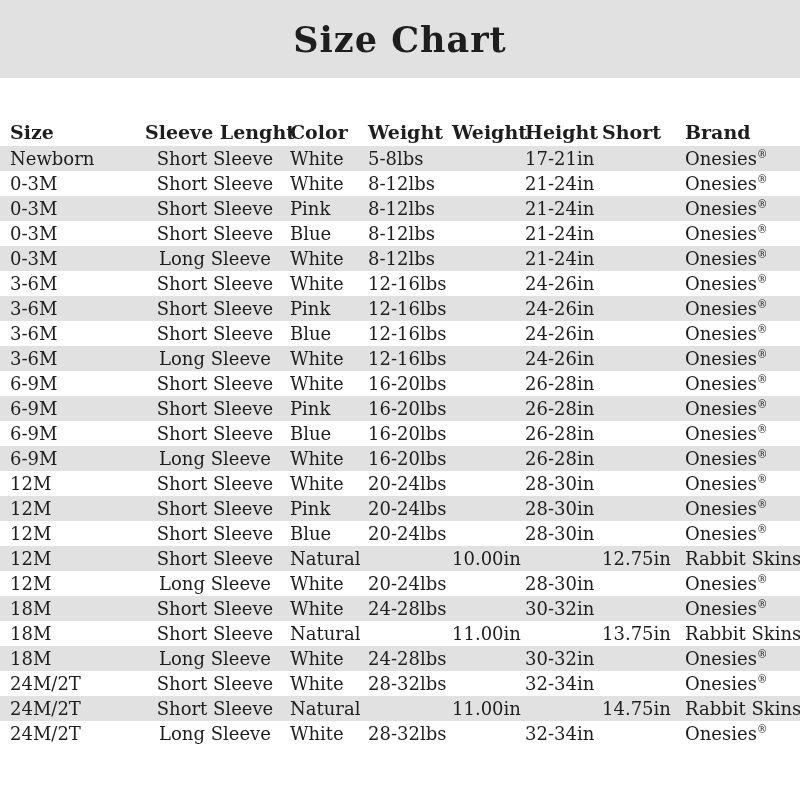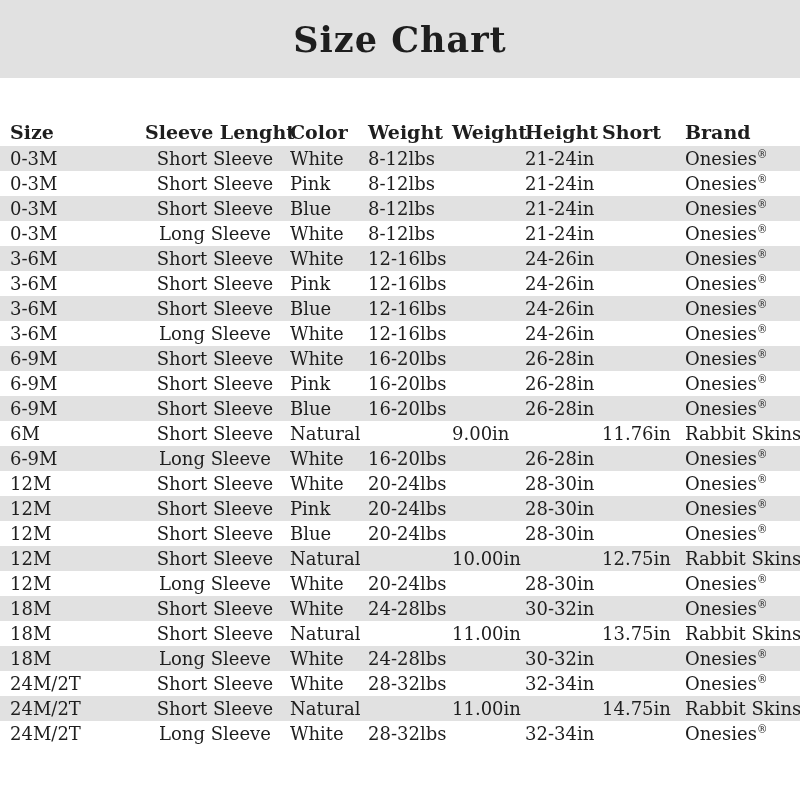--- a/index.html
+++ b/index.html
@@ -88,20 +88,30 @@
         <th class="h2">Color</th>
         <th class="h3">Weight</th>
         <th class="h4">Weight</th>
         <th class="h5">Height</th>
         <th class="h6">Short</th>
         <th class="h7">Brand</th>
       </tr>
     </thead>
     <tbody>
         <tr>
+          <td class="c0">Newborn</td>
+          <td class="c1">Short Sleeve</td>
+          <td class="c2">White</td>
+          <td class="c3">5-8lbs</td>
+          <td class="c4"></td>
+          <td class="c5">17-21in</td>
+          <td class="c6"></td>
+          <td class="c7">Onesies<sup>®</sup></td>
+        </tr>
+        <tr>
           <td class="c0">0-3M</td>
           <td class="c1">Short Sleeve</td>
           <td class="c2">White</td>
           <td class="c3">8-12lbs</td>
           <td class="c4"></td>
           <td class="c5">21-24in</td>
           <td class="c6"></td>
           <td class="c7">Onesies<sup>®</sup></td>
         </tr>
         <tr>
@@ -196,30 +206,20 @@
         </tr>
         <tr>
           <td class="c0">6-9M</td>
           <td class="c1">Short Sleeve</td>
           <td class="c2">Blue</td>
           <td class="c3">16-20lbs</td>
           <td class="c4"></td>
           <td class="c5">26-28in</td>
           <td class="c6"></td>
           <td class="c7">Onesies<sup>®</sup></td>
-        </tr>
-        <tr>
-          <td class="c0">6M</td>
-          <td class="c1">Short Sleeve</td>
-          <td class="c2">Natural</td>
-          <td class="c3"></td>
-          <td class="c4">9.00in</td>
-          <td class="c5"></td>
-          <td class="c6">11.76in</td>
-          <td class="c7">Rabbit Skins</td>
         </tr>
         <tr>
           <td class="c0">6-9M</td>
           <td class="c1">Long Sleeve</td>
           <td class="c2">White</td>
           <td class="c3">16-20lbs</td>
           <td class="c4"></td>
           <td class="c5">26-28in</td>
           <td class="c6"></td>
           <td class="c7">Onesies<sup>®</sup></td>

